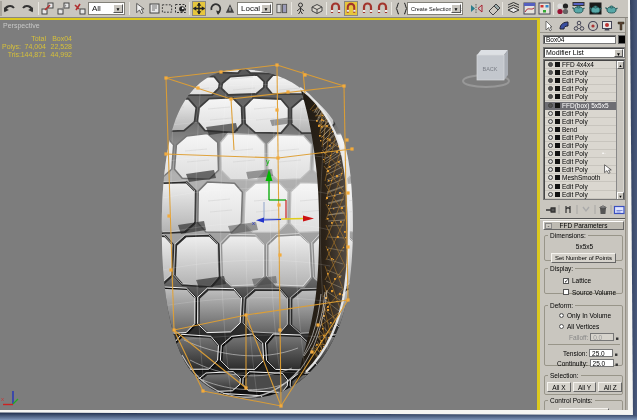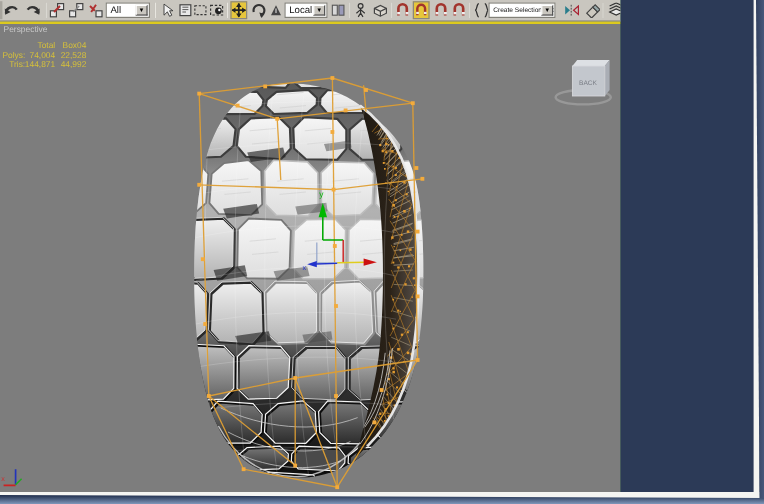--- a/index.html
+++ b/index.html
@@ -1,16 +1,16 @@
 <!DOCTYPE html>
 <html><head><meta charset="utf-8"><style>
 *{margin:0;padding:0;box-sizing:border-box}
 html,body{width:637px;height:420px;overflow:hidden;background:#2c3a57;font-family:"Liberation Sans",sans-serif}
 #stage{position:absolute;left:0;top:0;width:637px;height:420px}
-#app{position:absolute;left:0;top:0;width:517px;height:411px;background:#14532d;overflow:hidden}
+#app{position:absolute;left:0;top:0;width:628px;height:411px;background:#be185d;overflow:hidden}
 #toolbar{position:absolute;left:0;top:0;width:628px;height:18px;background:#c9c6bf;border-bottom:1px solid #8a8780}
 .tb{position:absolute;top:1px;height:15px;display:flex;align-items:center;justify-content:center}
 .sep{position:absolute;top:2px;width:1px;height:13px;background:#9a978f;border-right:1px solid #e8e6e0}
 .combo{position:absolute;top:2px;height:13px;background:#fff;border:1px solid #828078;font-size:8px;color:#111;padding-left:3px;display:flex;align-items:center;white-space:nowrap;overflow:hidden}
 .combo .arr{position:absolute;right:1px;top:1px;width:10px;height:9px;background:#c9c6bf;border:1px solid #fff;border-right-color:#555;border-bottom-color:#555;font-size:5px;line-height:9px;text-align:center;color:#000}
 .hl{background:#e6c63c;border:1px solid #8a8780}
 #vpborder{position:absolute;left:0;top:18px;width:540px;height:2px;background:#dcc91e}
 #vpborderR{position:absolute;left:537px;top:20px;width:3px;height:391px;background:#dcc91e}
 #vp{position:absolute;left:0;top:20px;width:537px;height:391px;background:#7d7d7d;overflow:hidden}
 .vptext{position:absolute;color:#c8c8c8;font-size:7px}

